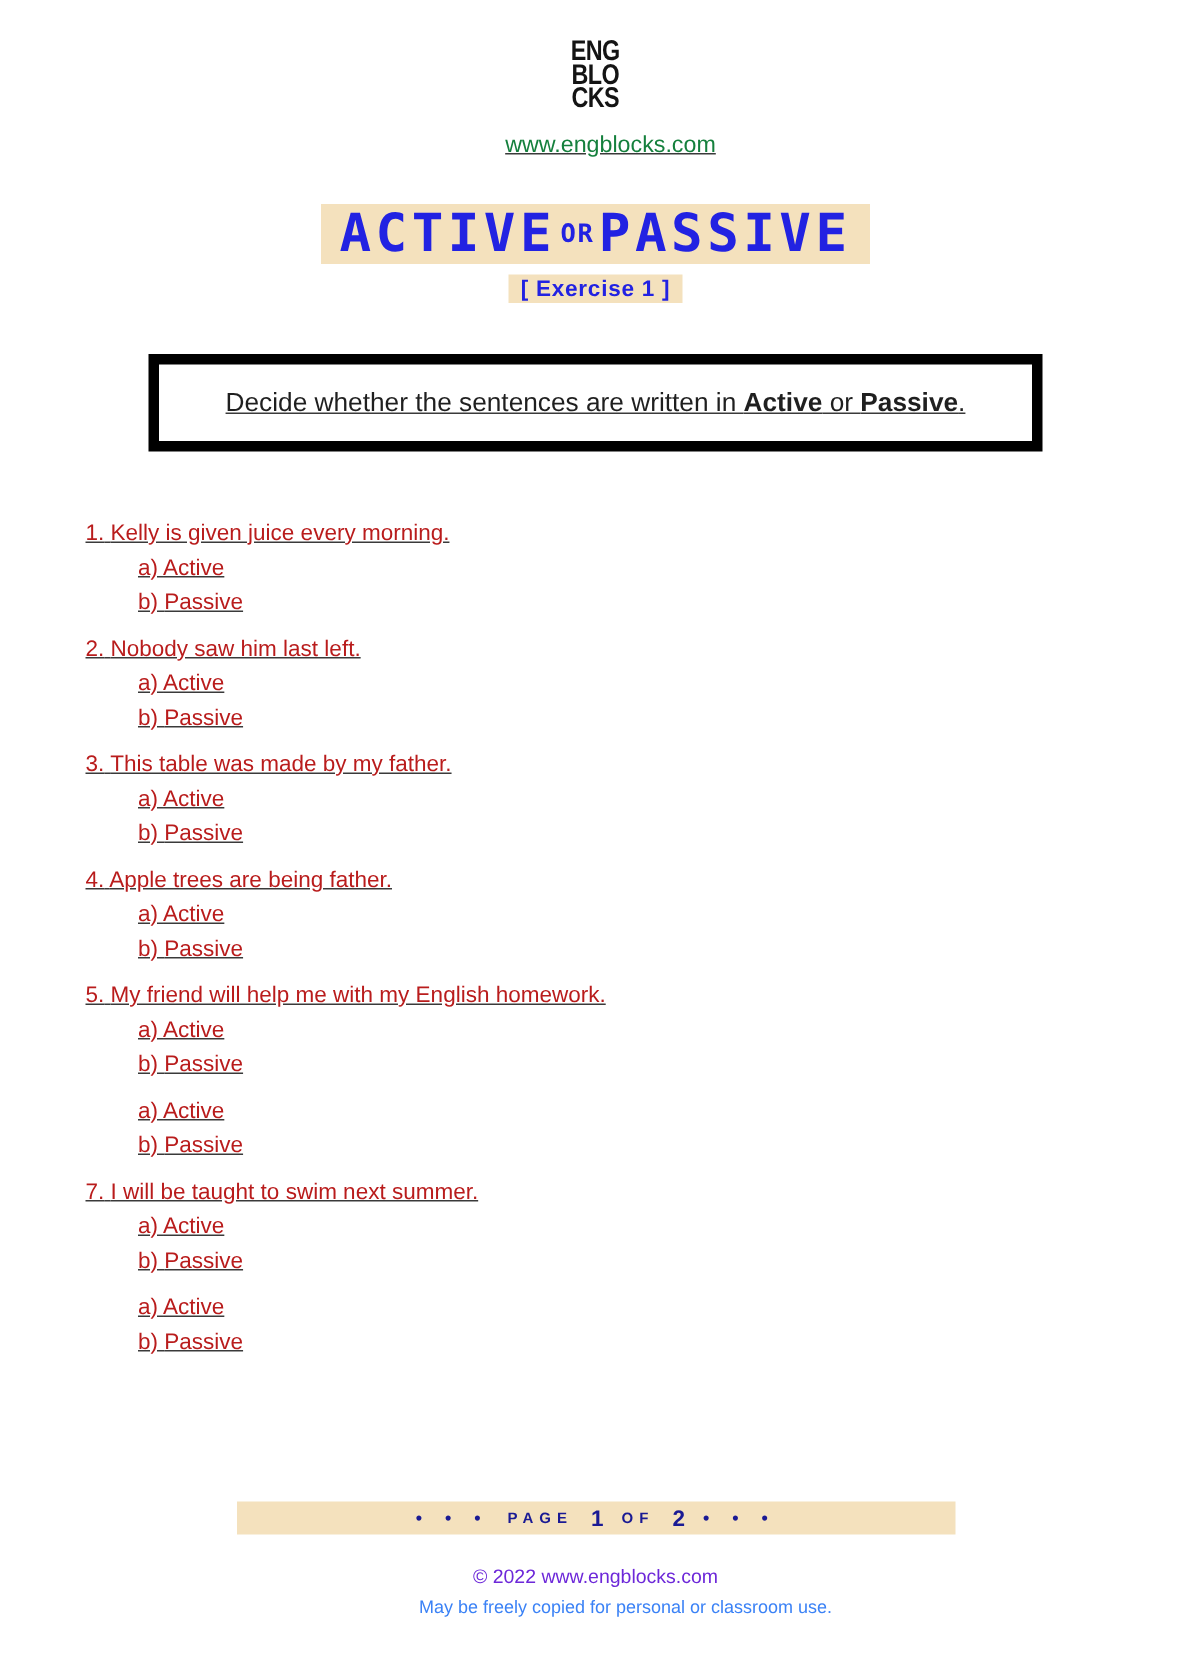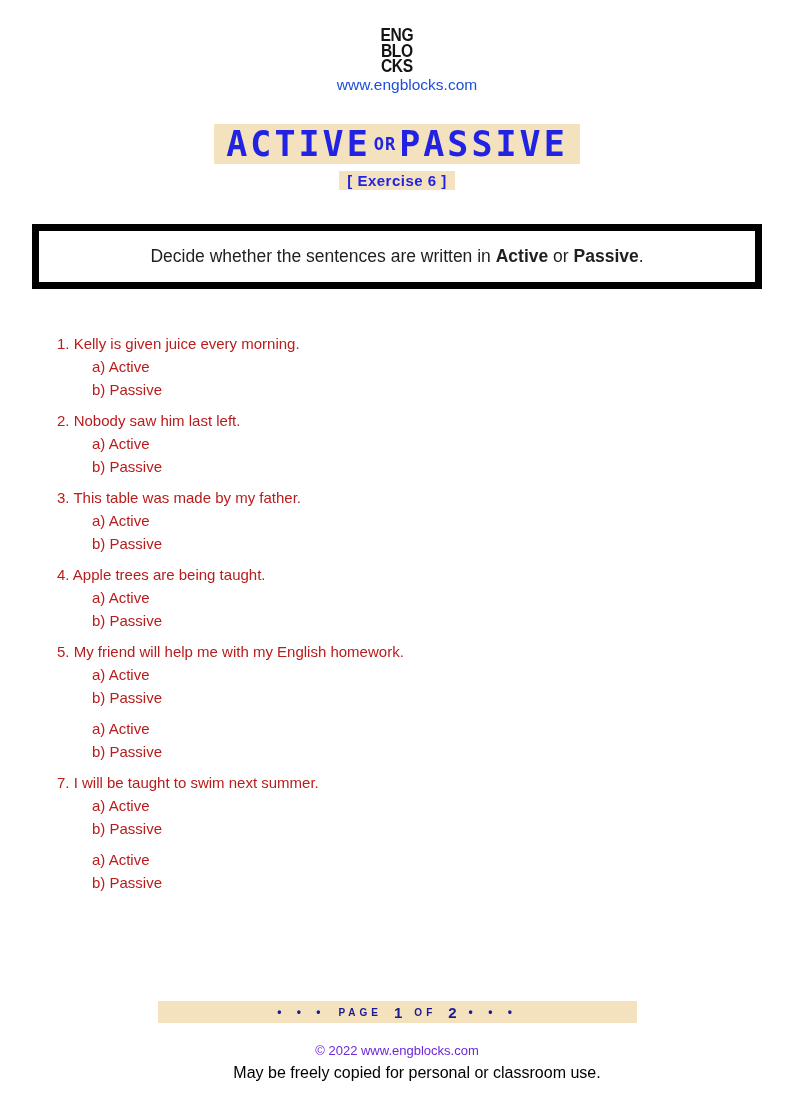--- a/index.html
+++ b/index.html
@@ -5,33 +5,34 @@
   * { margin:0; padding:0; box-sizing:border-box; }
   html,body { background:#ffffff; }
   .page {
     position:relative;
     width:794px; height:1120px;
     background:#ffffff;
     font-family:"Liberation Sans", sans-serif;
     color:#3a3a3a;
     overflow:hidden;
     margin:0 auto;
+    text-decoration:underline;
   }
   
   .header { text-align:center; padding-top:27px; }
   .logo {
     display:inline-block;
     font-weight:bold;
     font-size:19px;
     line-height:15.5px;
     letter-spacing:-0.5px;
     color:#141414;
     transform:scaleX(0.82);
   }
-  .website { font-size:15.5px; color:#1d4ed8;padding-left:20px; }
+  .website { margin-top:12px; font-size:15.5px; color:#15803d;padding-left:20px; }
 
   
   .title-wrap { text-align:center; margin-top:30px; }
   .title-banner {
     display:inline-flex; align-items:center;
     padding:1px 12px;
   }
   .title-main {
     font-family:"DejaVu Sans Mono", monospace;
     font-weight:bold; font-size:35px; line-height:38px;
@@ -45,21 +46,21 @@
   .subtitle-wrap { text-align:center; margin-top:7px; }
   .subtitle {
     display:inline-block;
     font-weight:bold; font-size:15px;
     padding:1px 8px;
     letter-spacing:0.5px;
   }
 
   
   .instruction-box {
-    width:730px; margin:34px auto 0;
+    width:596px; margin:34px auto 0;
     border:7px solid #000000;
     background:#ffffff;
     padding:15px 10px;
     text-align:center;
     font-size:17.5px; color:#1f1f1f;
   }
   .instruction-box b { font-weight:bold; }
 
   
   .questions { margin:43px 0 0 57px; font-size:15px; color:#b91c1c; }
@@ -76,21 +77,21 @@
   }
   .page-bar .dots { font-size:12px; font-weight:bold; letter-spacing:6px; }
   .page-bar .small-label { font-size:10px; font-weight:bold; letter-spacing:4px;text-align:right; }
   .page-bar .page-num { font-size:15px; font-weight:bold; }
   .copyright {
     position:absolute; top:1043px; left:0; width:100%;
     text-align:center; font-size:13px; color:#6d28d9;
   }
   .license {
     position:absolute; top:1064px; left:0; width:100%;
-    text-align:center; font-size:16px; color:#000000;padding-left:40px;
+    text-align:center; font-size:12px; color:#3b82f6;padding-left:40px;
   }
 </style>
 </head>
 <body>
 
 <div class="page">
 
   <div class="header">
     <div class="logo">
       <div>ENG</div>
@@ -101,21 +102,21 @@
   </div>
 
   <div class="title-wrap">
     <div class="title-banner" style="background: rgb(244, 225, 189);">
       <span class="title-main" style="color: rgb(34, 34, 226);">ACTIVE</span>
       <span class="title-or" style="color: rgb(34, 34, 226);">OR</span>
       <span class="title-main" style="color: rgb(34, 34, 226);">PASSIVE</span>
     </div>
   </div>
   <div class="subtitle-wrap">
-    <span class="subtitle" style="background: rgb(244, 225, 189); color: rgb(34, 34, 226);">[ Exercise 6 ]</span>
+    <span class="subtitle" style="background: rgb(244, 225, 189); color: rgb(34, 34, 226);">[ Exercise 1 ]</span>
   </div>
 
   <div class="instruction-box">
     <span>Decide whether the sentences are written in </span><b>Active</b><span> or </span><b>Passive</b><span>.</span>
   </div>
 
   <div class="questions">
     <div class="question">
       <div class="q-line">
         <span>1.</span>
@@ -157,21 +158,21 @@
       </div>
       <div class="option">
         <span>b)</span>
         <span>Passive</span>
       </div>
     </div>
 
     <div class="question">
       <div class="q-line">
         <span>4.</span>
-        <span>Apple trees are being taught.</span>
+        <span>Apple trees are being father.</span>
       </div>
       <div class="option">
         <span>a)</span>
         <span>Active</span>
       </div>
       <div class="option">
         <span>b)</span>
         <span>Passive</span>
       </div>
     </div>

